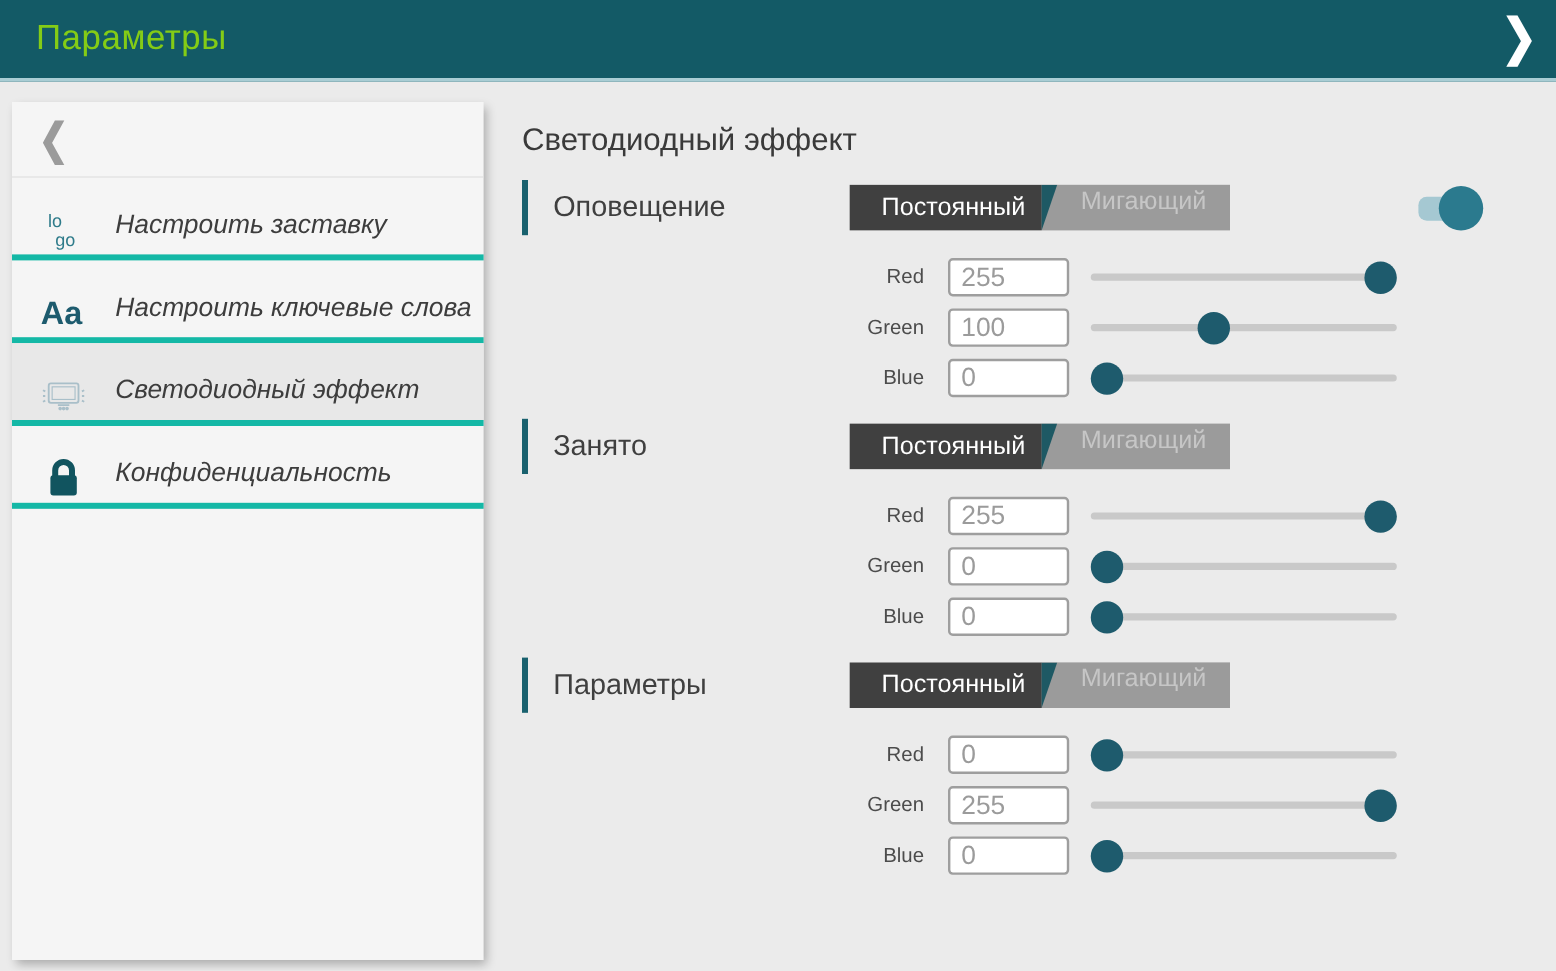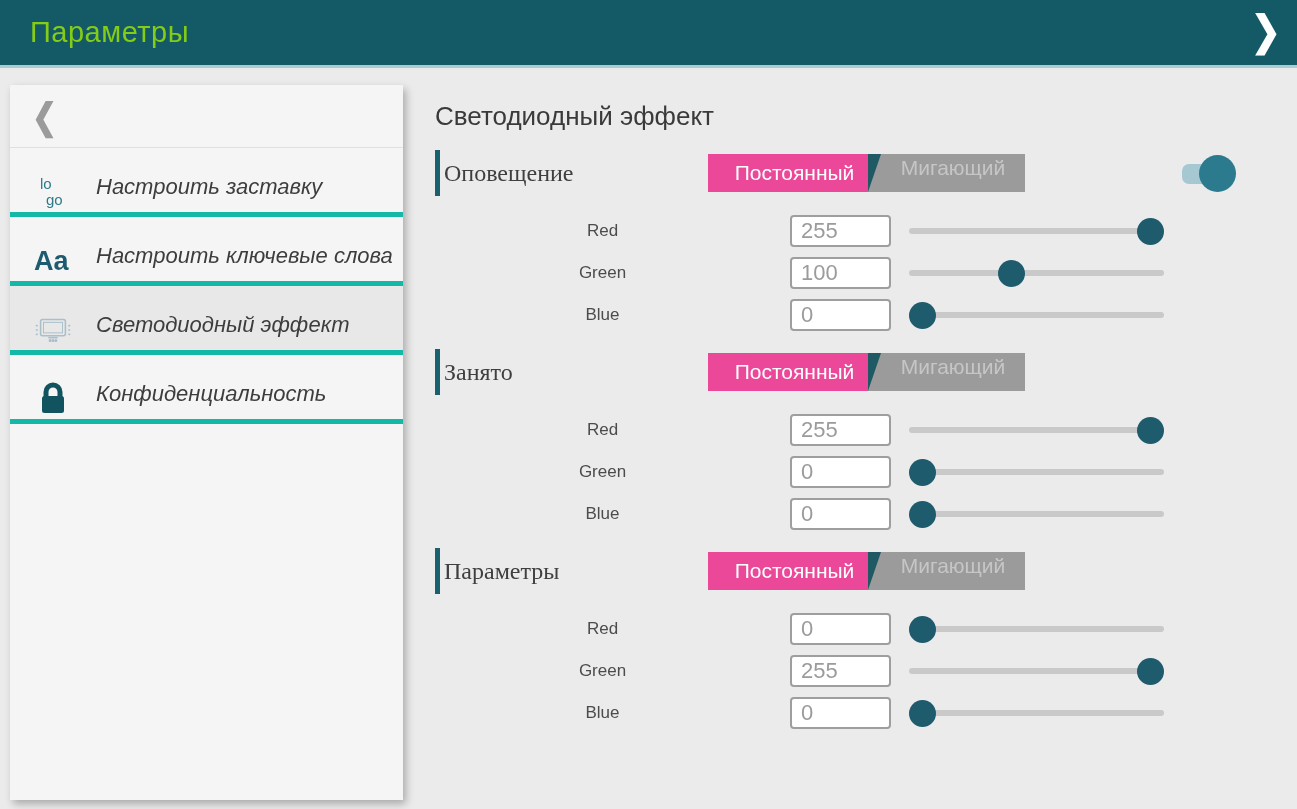--- a/index.html
+++ b/index.html
@@ -35,47 +35,47 @@
   }
   .side-item.selected{background:#e8e8e8;}
   .side-item .icn{width:42px;margin:0 22px 0 22px;flex:none;display:flex;justify-content:center;}
   .side-item .lbl{font-size:22px;color:#3d3d3d;line-height:1.2;padding:12px 10px 12px 0;font-style:italic;}
   
   .main{position:absolute;left:435px;top:85px;width:795px;}
   .main-title{font-size:26px;color:#3a3a3a;margin-top:16px;height:32px;}
   .section{margin-top:17px;}
   .sec-head{position:relative;height:46px;display:flex;align-items:center;}
   .sec-accent{width:5px;height:46px;background:#19616e;flex:none;}
-  .sec-name{font-size:24px;color:#3f3f3f;margin-left:4px;font-family:Liberation Serif, serif;}
+  .sec-name{font-size:24px;color:#3f3f3f;margin-left:21px;}
   .mode-toggle{
     position:absolute;left:273px;top:4px;width:317px;height:38px;
     background:#9b9b9b;overflow:hidden;cursor:pointer;
   }
   .mode-on{
-    position:absolute;left:0;top:0;width:147px;height:38px;background:#ec4899;
+    position:absolute;left:0;top:0;width:147px;height:38px;background:#404040;
     color:#ffffff;font-size:21px;display:flex;align-items:center;justify-content:center;
     padding-left:13px;
   }
   .mode-on::after{
     content:"";position:absolute;right:-13px;top:0;
     border-top:38px solid #1e5964;border-right:13px solid transparent;
   }
   .mode-off{
     position:absolute;left:173px;top:0;right:0;height:28px;
     color:#c6c6c6;font-size:21px;display:flex;align-items:center;justify-content:center;
   }
   .switch{position:absolute;right:2px;top:14px;width:46px;height:20px;}
   .switch .track{width:46px;height:20px;border-radius:7px;background:#a5c8d2;}
   .switch .knob{
     position:absolute;right:-8px;top:-9px;width:37px;height:37px;border-radius:50%;
     background:#2b7a8e;
   }
   .rgb-block{margin-top:18px;}
   .rgb-row{display:flex;align-items:center;height:34px;margin-bottom:8px;}
-  .rgb-label{width:355px;padding-right:20px;box-sizing:border-box;text-align:center;
+  .rgb-label{width:355px;padding-right:20px;box-sizing:border-box;text-align:right;
     font-size:17px;color:#4c4c4c;flex:none;}
   .rgb-input{
     width:88px;height:28px;border:2px solid #9e9e9e;border-radius:4px;background:#ffffff;
     font-family:"Liberation Sans",sans-serif;font-size:22px;color:#9b9b9b;
     padding:0 0 0 9px;outline:none;flex:none;
   }
   .slider{position:relative;width:255px;height:34px;margin-left:18px;flex:none;cursor:pointer;}
   .slider .track{position:absolute;left:0;right:0;top:14px;height:6px;background:#c9c9c9;border-radius:3px;}
   .slider .knob{position:absolute;top:4px;width:27px;height:27px;border-radius:50%;background:#1e5b6d;}
   svg{display:block;}

